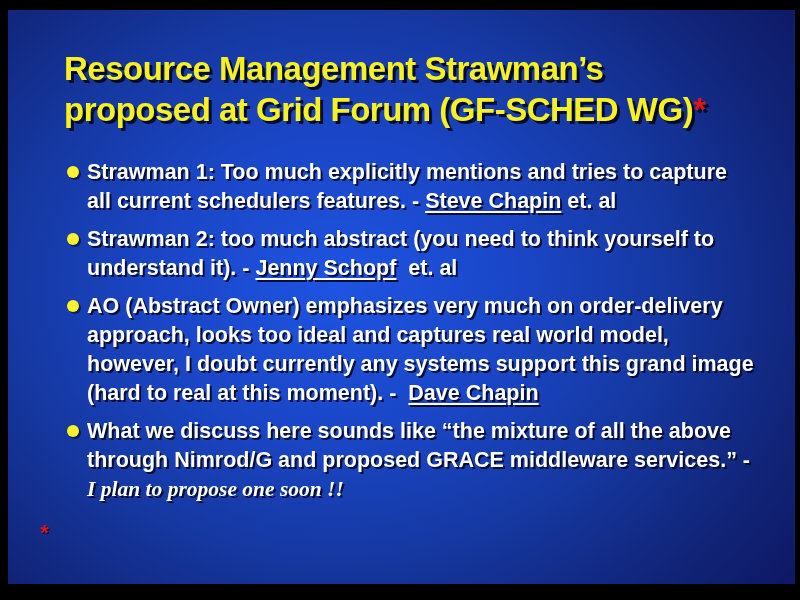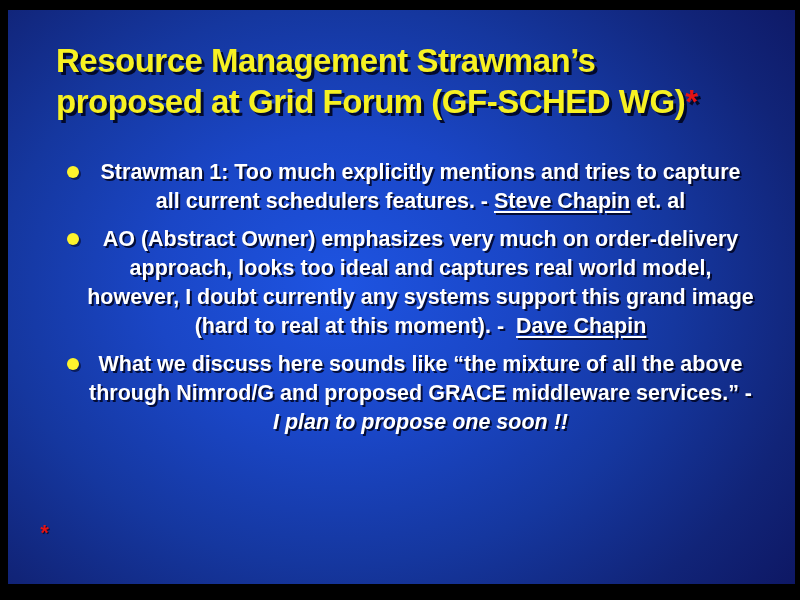--- a/index.html
+++ b/index.html
@@ -30,37 +30,36 @@
         #1a46c6 30%,
         #15379f 55%,
         #112478 78%,
         #0d145e 100%);
   }
   .title {
     position: absolute;
     left: 40px;
     top: 22px;
     width: 720px;
-    margin: 8px;
+    margin: 16px;
     font-size: 33px;
     font-weight: bold;
     line-height: 41px;
     letter-spacing: -0.5px;
     color: #f7f122;
     text-shadow: 3px 3px 0 rgba(0, 4, 30, 0.9);
   }
   .red {
     color: #e41313;
   }
   .bullets {
     position: absolute;
     left: 59px;
     top: 148px;
     width: 687px;
-    text-align: center;
   }
   .bullet-item {
     position: relative;
     padding-left: 20px;
     margin-bottom: 9px;
     font-size: 21.5px;
     font-weight: bold;
     line-height: 29px;
     color: #ffffff;
     text-shadow: 2px 2px 0 rgba(0, 4, 30, 0.85);
@@ -75,20 +74,21 @@
     border-radius: 50%;
     background: #fdf32c;
     box-shadow: 2px 2px 0 rgba(0, 4, 30, 0.55);
   }
   .link-name {
     text-decoration: underline;
     text-underline-offset: 3px;
   }
   .em-note {
     font-style: italic;
+    font-family: Liberation Serif, serif;
   }
   .footnote {
     position: absolute;
     left: 0;
     top: 508px;
     width: 760px;
   }
   .footnote-star {
     position: absolute;
     left: 30px;
@@ -117,20 +117,21 @@
 
 <div class="frame">
   <div class="slide">
 
     <h1 class="title"><span>Resource Management Strawman’s</span><br><span>proposed at Grid Forum (GF-SCHED WG)</span><span class="red">*</span></h1>
 
     <div class="bullets">
 
       <div class="bullet-item"><span class="dot"></span><span>Strawman 1: Too much explicitly mentions and tries to capture all current schedulers features. - </span><span class="link-name">Steve Chapin</span><span class="em-note"></span><span> et. al</span></div>
 
+      <div class="bullet-item"><span class="dot"></span><span>Strawman 2: too much abstract (you need to think yourself to understand it). - </span><span class="link-name">Jenny Schopf</span><span class="em-note"></span><span>  et. al</span></div>
 
       <div class="bullet-item"><span class="dot"></span><span>AO (Abstract Owner) emphasizes very much on order-delivery approach, looks too ideal and captures real world model, however, I doubt currently any systems support this grand image (hard to real at this moment). -  </span><span class="link-name">Dave Chapin</span><span class="em-note"></span><span></span></div>
 
       <div class="bullet-item"><span class="dot"></span><span>What we discuss here sounds like “the mixture of all the above through Nimrod/G and proposed GRACE middleware services.” - </span><span class="link-name"></span><span class="em-note">I plan to propose one soon !!</span><span></span></div>
 
     </div>
 
     <div class="footnote">
       <span class="footnote-star red">*</span>
       <div class="urls">

